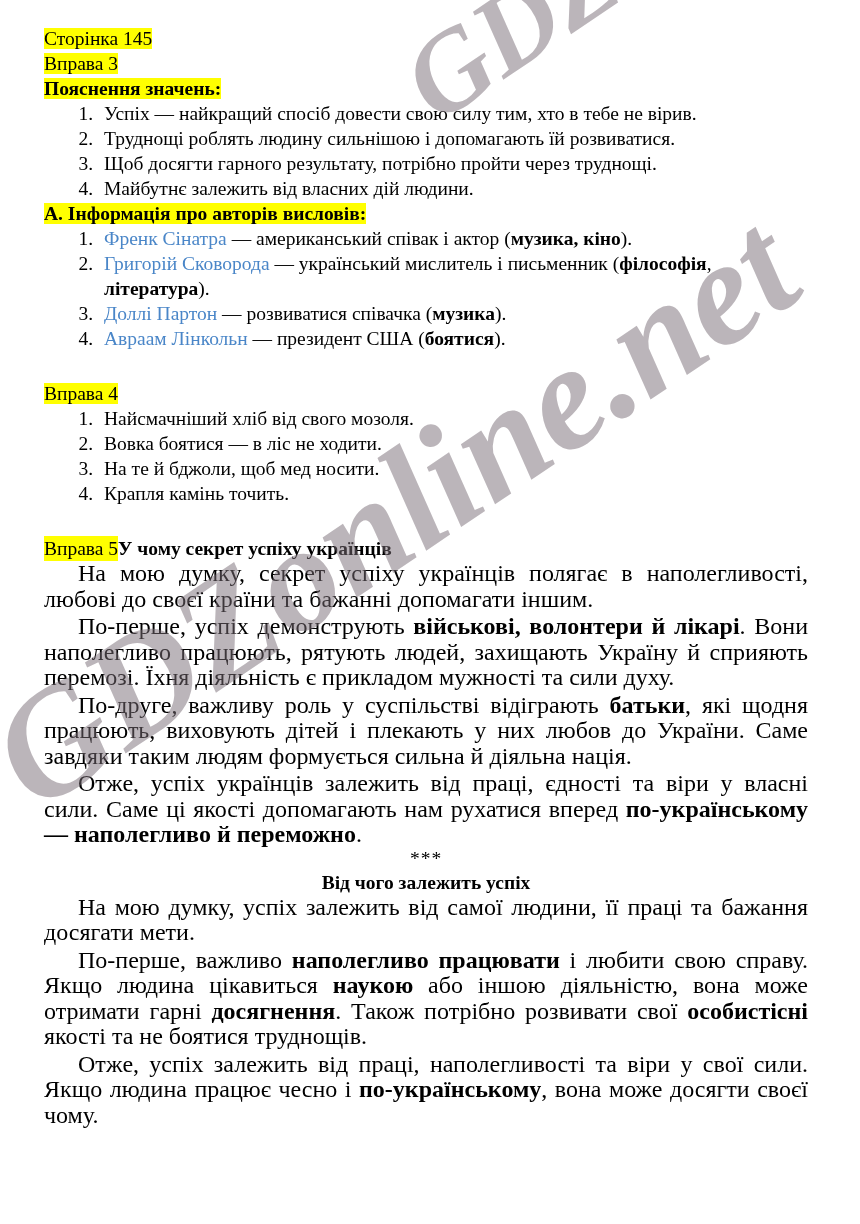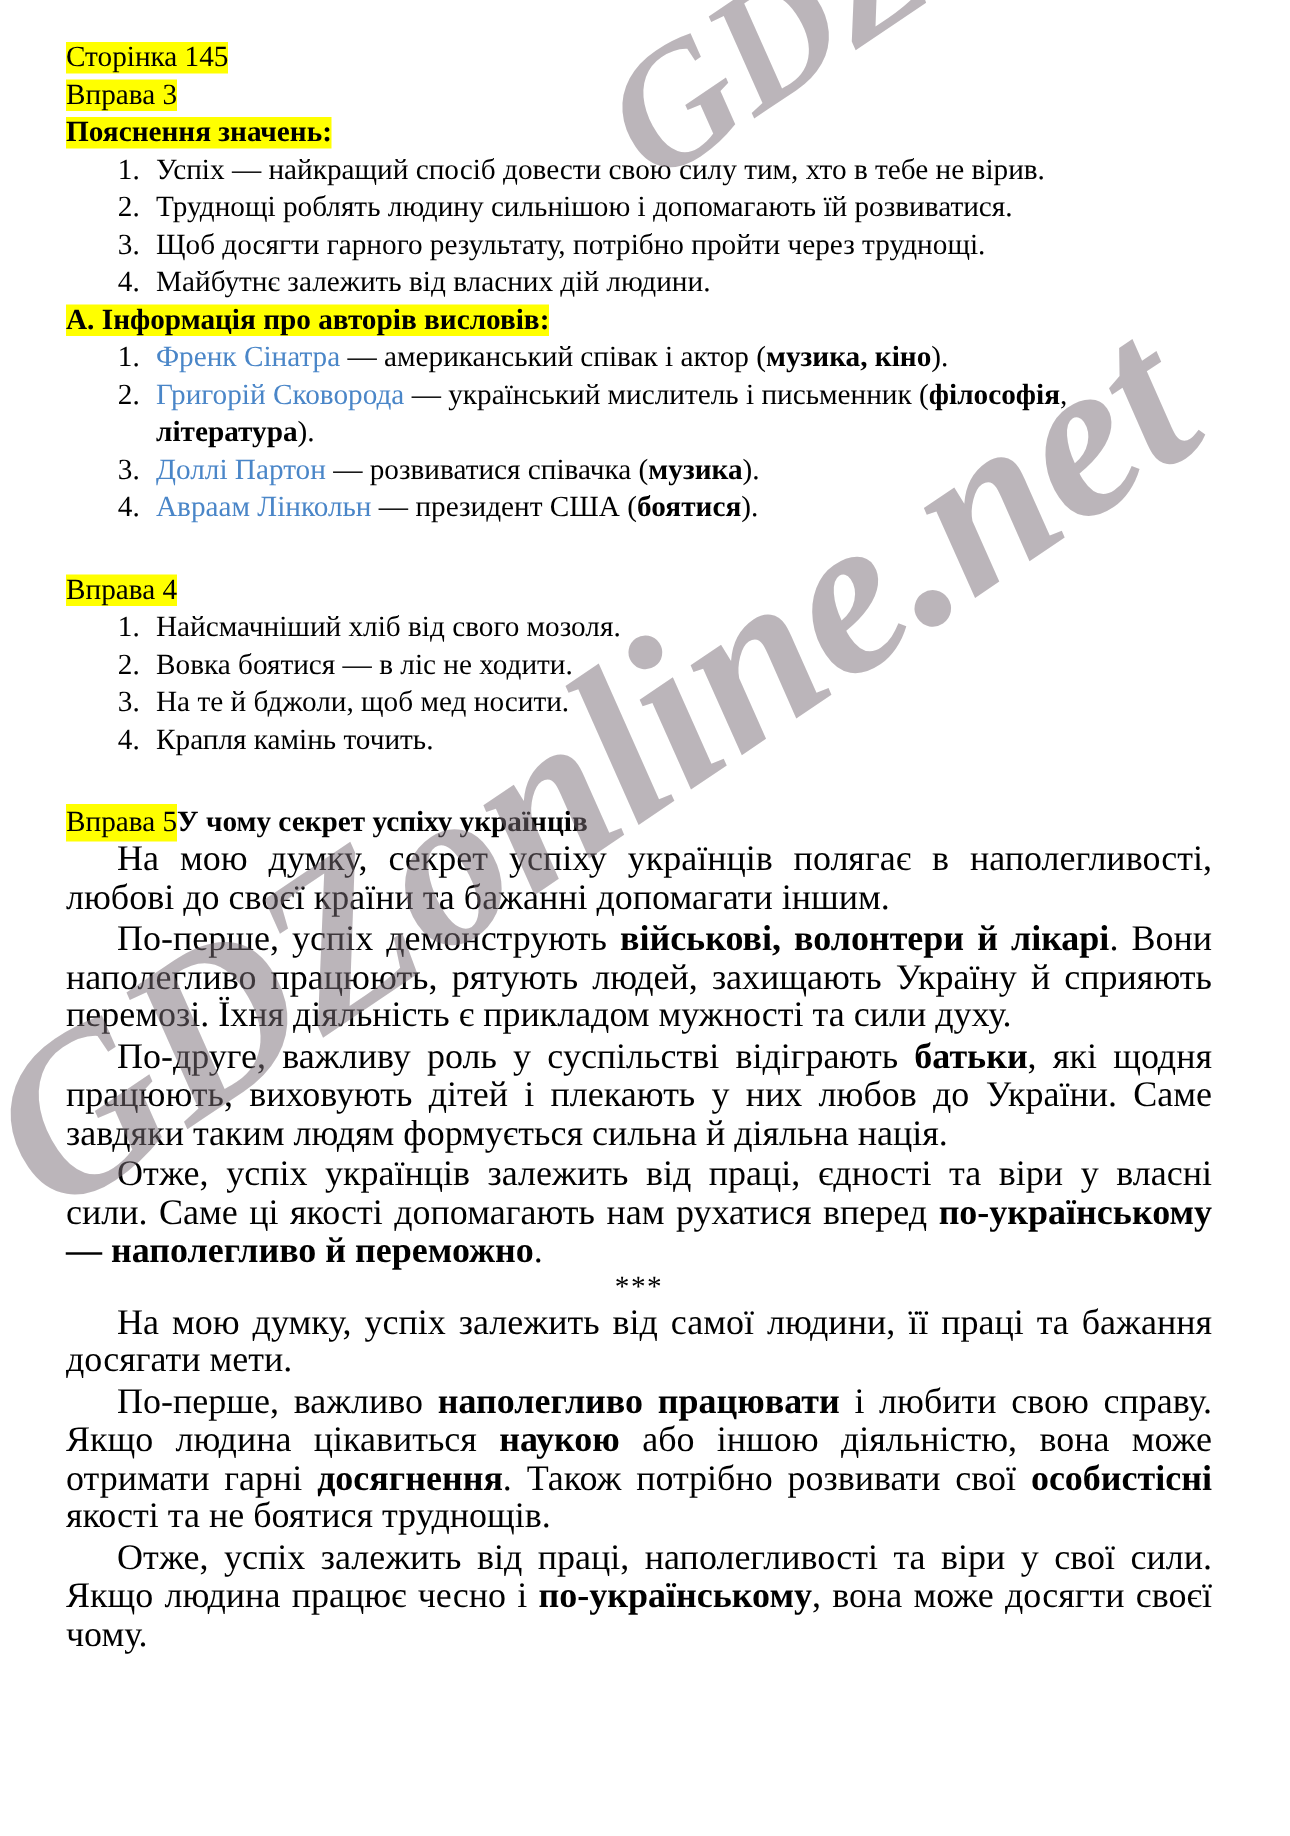--- a/index.html
+++ b/index.html
@@ -180,20 +180,21 @@
   <p class="para"><span>На мою думку, секрет успіху українців полягає в наполегливості, любові до своєї країни та бажанні допомагати іншим.</span></p>
 
   <p class="para"><span>По-перше, успіх демонструють </span><span class="bold">військові, волонтери й лікарі</span><span>. Вони наполегливо працюють, рятують людей, захищають Україну й сприяють перемозі. Їхня діяльність є прикладом мужності та сили духу.</span></p>
 
   <p class="para"><span>По-друге, важливу роль у суспільстві відіграють </span><span class="bold">батьки</span><span>, які щодня працюють, виховують дітей і плекають у них любов до України. Саме завдяки таким людям формується сильна й діяльна нація.</span></p>
 
   <p class="para"><span>Отже, успіх українців залежить від праці, єдності та віри у власні сили. Саме ці якості допомагають нам рухатися вперед </span><span class="bold">по-українському — наполегливо й переможно</span><span>.</span></p>
 
   <div class="stars">***</div>
 
+  <div class="essay-title">Від чого залежить успіх</div>
 
   <p class="para"><span>На мою думку, успіх залежить від самої людини, її праці та бажання досягати мети.</span></p>
 
   <p class="para"><span>По-перше, важливо </span><span class="bold">наполегливо працювати</span><span> і любити свою справу. Якщо людина цікавиться </span><span class="bold">наукою</span><span> або іншою діяльністю, вона може отримати гарні </span><span class="bold">досягнення</span><span>. Також потрібно розвивати свої </span><span class="bold">особистісні</span><span> якості та не боятися труднощів.</span></p>
 
 
   <p class="para"><span>Отже, успіх залежить від праці, наполегливості та віри у свої сили. Якщо людина працює чесно і </span><span class="bold">по-українському</span><span>, вона може досягти своєї чому.</span></p>
 
 </div>
 

